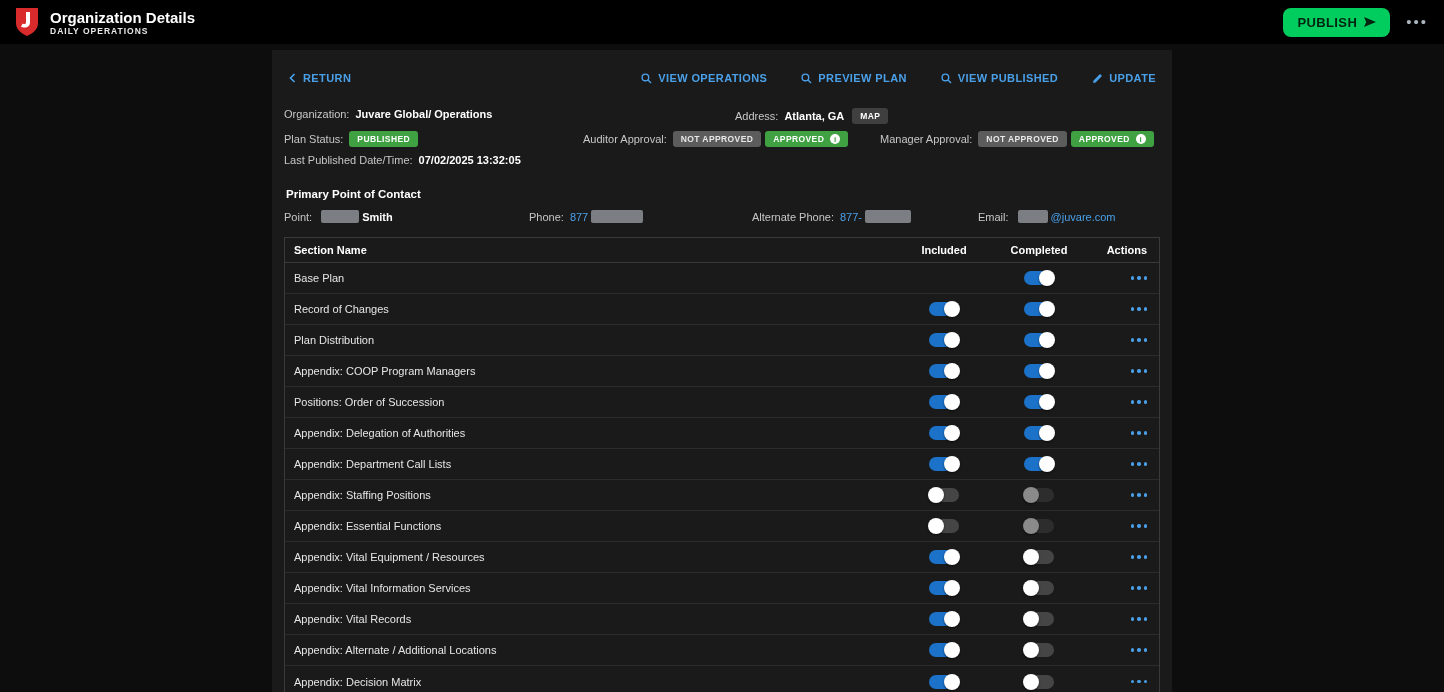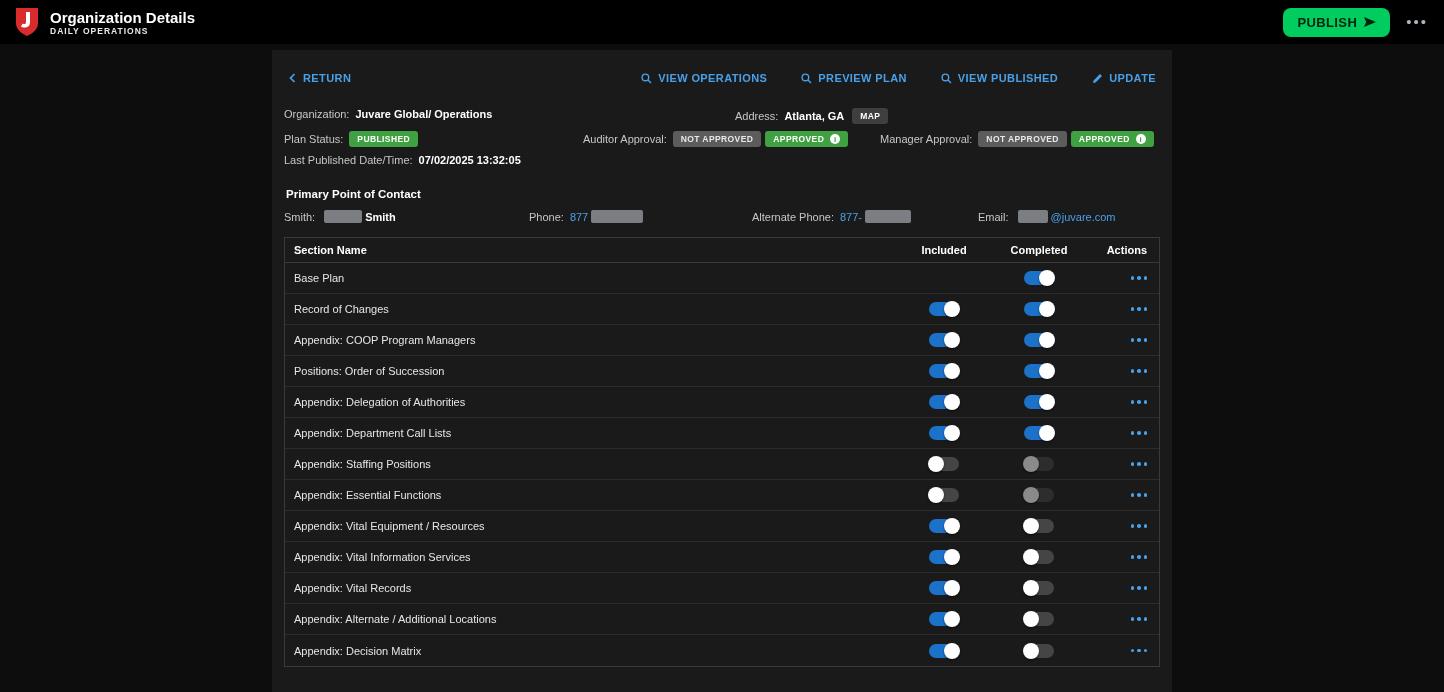--- a/index.html
+++ b/index.html
@@ -202,21 +202,21 @@
 
   <div class="inforow">
     <span class="lbl">Last Published Date/Time:</span>
     <span class="val">07/02/2025 13:32:05</span>
   </div>
 
   <div class="section-h">Primary Point of Contact</div>
 
   <div class="contact-row">
     <div class="cw1">
-      <span class="lbl">Smith:</span>
+      <span class="lbl">Point:</span>
       <span class="redact rw38"></span>
       <span class="val">Smith</span>
     </div>
     <div class="cw2">
       <span class="lbl">Phone:</span>
       <span class="blue">877</span>
       <span class="redact rw52"></span>
     </div>
     <div class="cw3">
       <span class="lbl">Alternate Phone:</span>
@@ -269,20 +269,40 @@
           </div>
     <div class="col-actions">
       <button class="dots">
               <i></i>
               <i></i>
               <i></i>
             </button>
     </div>
   </div>
 
+  <div class="t-row">
+    <div class="col-section">Plan Distribution</div>
+    <div class="col-included">
+            <div class="switch on">
+              <span class="knob"></span>
+            </div>
+          </div>
+    <div class="col-completed">
+            <div class="switch on">
+              <span class="knob"></span>
+            </div>
+          </div>
+    <div class="col-actions">
+      <button class="dots">
+              <i></i>
+              <i></i>
+              <i></i>
+            </button>
+    </div>
+  </div>
 
   <div class="t-row">
     <div class="col-section">Appendix: COOP Program Managers</div>
     <div class="col-included">
             <div class="switch on">
               <span class="knob"></span>
             </div>
           </div>
     <div class="col-completed">
             <div class="switch on">

